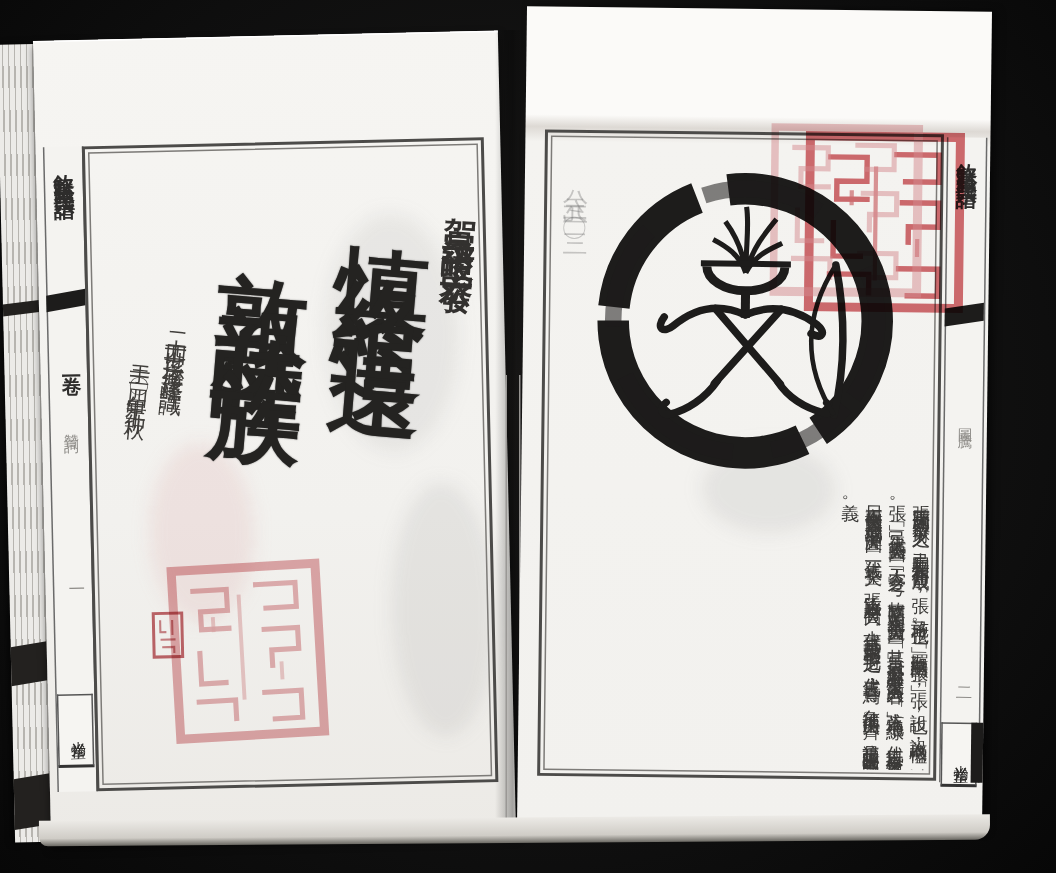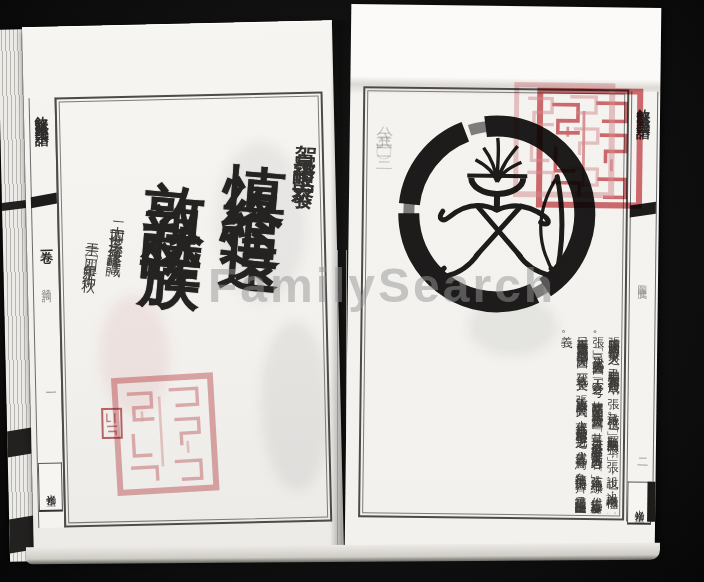--- a/index.html
+++ b/index.html
@@ -182,14 +182,13 @@
           <path d="M58,16 h26 v16 h-20 M62,48 h24 v14 h-18 v12 M60,88 h26 v16 h-20" stroke-width="3.4"></path>
         </g>
       </svg>
 
       <div class="body-text abs" style="left:36px;top:320px;width:238px;height:186px;">張氏圖騰如一張弓欲射之人，由弓和長左右相合而成。「張，施弓弦也。」「羅取鳥獸曰張。」「張，設也，設為機檻，以伺鳥獸曰張。」「弓」代表蓋天圖，天穹之「穹」，故圖騰又如一人手持蓋天圖。其「弓」表示日升湯谷經中高天落入禺谷，「弦」為地平線，代表日夜之分界線。日夜兩合蓋天圖合成一個「渾天圖」，代表一整天。張氏族人身材高大，古代武士長戴三根羽毛之冠，代表三青鳥，象征博山天齊。這是張氏圖騰由「弓」和「長」組成的本義。</div>
     </div>
   </div>
 
   <div class="bottom-edge"></div>
 
-  <div class="watermark">FamilySearch</div>
 </div>
 
 </body></html>

